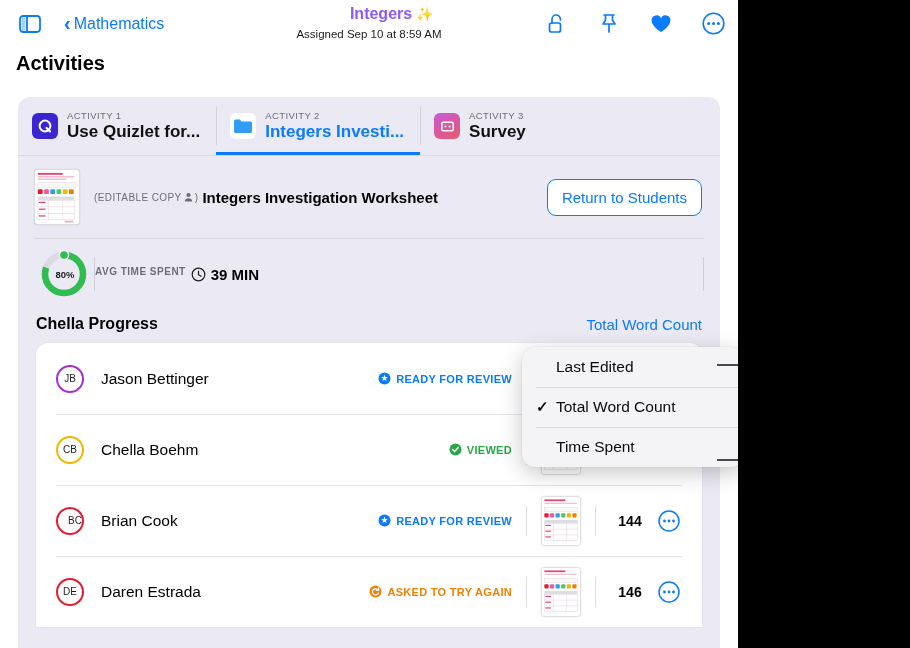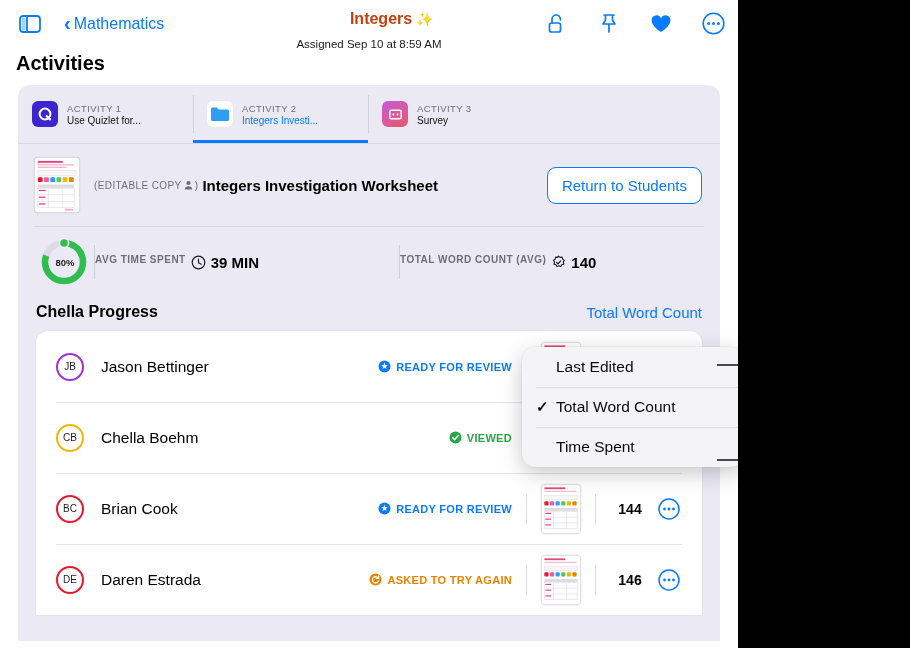--- a/index.html
+++ b/index.html
@@ -30,36 +30,36 @@
     display: flex; align-items: center; gap: 3px;
     color: #0a7aff; font-size: 16px; margin-left: 20px; cursor: pointer;
     white-space: nowrap;
   }
   .back-chevron { font-size: 20px; font-weight: 600; line-height: 1; margin-top: -2px;}
   .title-block {
     position: absolute; left: 0; right: 0; top: 5px;
     text-align: center; pointer-events: none;
   }
   .title-main {
-    font-size: 16px; font-weight: bold; color: #c2410c;
-    line-height: 27px;
+    font-size: 16px; font-weight: bold; color: #8b5cf6;
+    line-height: 18px;
     padding-left: 46px;
   }
   .title-sparkle { font-size: 14px; }
   .title-sub { font-size: 11.5px; color: #1c1c1e; line-height: 15px; margin-top: 4px;}
   .header-actions {
     position: absolute; right: 12px; top: 0; height: 47px;
     display: flex; align-items: center; gap: 26px;
   }
   .hdr-icon { width: 26px; height: 26px; display:flex; align-items:center; justify-content:center; cursor:pointer; }
 
   
   .page-title {
     font-size: 20px; font-weight: bold; color: #000;
-    padding: 5px 0 10px 16px;
+    padding: 5px 0 22px 16px;
     background: #ffffff;
   }
 
   
   .activities-panel {
     margin: 0 18px;
     background: #ebeaf4;
     border-radius: 12px 12px 0 0;
     overflow: hidden;
     height: 556px;
@@ -78,21 +78,21 @@
     content: ""; position: absolute; left: 0; top: 10px; bottom: 10px;
     width: 1px; background: #d2d1dd;
   }
   .tab.active::after {
     content: ""; position: absolute; left: 0; right: 0; bottom: 0;
     height: 3px; background: #0a7aff;
   }
   .tab-icon { width: 26px; height: 26px; flex: none; border-radius: 6px; display:flex;align-items:center;justify-content:center; }
   .tab-text { display: flex; flex-direction: column; gap: 1px; overflow: hidden; }
   .tab-eyebrow { font-size: 9.5px; color: #6d6d78; letter-spacing: .4px; font-weight: 500;}
-  .tab-name { font-size: 10px; font-weight: normal; color: #111; white-space: nowrap; }
+  .tab-name { font-size: 17px; font-weight: bold; color: #111; white-space: nowrap; }
   .tab.active .tab-name { color: #0a7aff; }
   .tabs-divider { height: 1px; background: #d8d7e2; }
 
   
   .doc-row {
     display: flex; align-items: center; gap: 14px;
     padding: 13px 18px 13px 16px;
   }
   .doc-thumb {
     width: 46px; height: 56px; background: #fff; border-radius: 4px;
@@ -338,30 +338,20 @@
         <div class="stat-label">AVG TIME SPENT</div>
         <div class="stat-value">
           <svg width="15" height="15" viewBox="0 0 15 15">
               <circle cx="7.5" cy="7.5" r="6.3" fill="none" stroke="#1c1c1e" stroke-width="1.2"></circle>
               <path d="M7.5 4v3.7l2.6 1.6" fill="none" stroke="#1c1c1e" stroke-width="1.2" stroke-linecap="round"></path>
             </svg>
           <span>39 MIN</span>
         </div>
       </div>
       <div class="stat-sep"></div>
-      <div class="stat-cell">
-        <div class="stat-label">TOTAL WORD COUNT (AVG)</div>
-        <div class="stat-value">
-          <svg width="15" height="15" viewBox="0 0 15 15">
-              <path d="M7.5 1.1 9.1 2.4l2-.3.5 2 1.7 1.2-1 1.8.5 2-2 .6-1 1.8-1.9-.8-1.9.8-1-1.8-2-.6.5-2-1-1.8L4.2 4.1l.5-2 2 .3Z" fill="none" stroke="#1c1c1e" stroke-width="1.1" stroke-linejoin="round"></path>
-              <path d="M5.5 7.4 7 8.9l2.7-3" fill="none" stroke="#1c1c1e" stroke-width="1.2" stroke-linecap="round" stroke-linejoin="round"></path>
-            </svg>
-          <span>140</span>
-        </div>
-      </div>
     </div>
 
     <div class="sp-head">
       <div class="sp-title">Chella Progress</div>
       <div class="sp-sort">Total Word Count</div>
     </div>
 
     <div class="student-card">
 
       <div class="student-row">
@@ -458,21 +448,21 @@
           <svg width="22" height="22" viewBox="0 0 22 22">
               <circle cx="11" cy="11" r="10" fill="none" stroke="#0a7aff" stroke-width="1.5"></circle>
               <circle cx="6.5" cy="11" r="1.4" fill="#0a7aff"></circle>
               <circle cx="11" cy="11" r="1.4" fill="#0a7aff"></circle>
               <circle cx="15.5" cy="11" r="1.4" fill="#0a7aff"></circle>
             </svg>
         </div>
       </div>
 
       <div class="student-row">
-        <div class="avatar" style="border-color:#e8192c;">
+        <div class="avatar" style="border-color:#e8192c;justify-content:flex-end;">
           <span>BC</span>
         </div>
         <div class="student-name">Brian Cook</div>
         <div class="status" style="color:#0a7aff;">
           <svg width="13" height="13" viewBox="0 0 13 13">
               <circle cx="6.5" cy="6.5" r="6" fill="#0a7aff"></circle>
               <path d="M6.5 2.6 7.4 5l2.5.1-2 1.6.7 2.4-2.1-1.4-2.1 1.4.7-2.4-2-1.6L5.6 5Z" fill="#fff"></path>
             </svg>
           <span>READY FOR REVIEW</span>
         </div>

